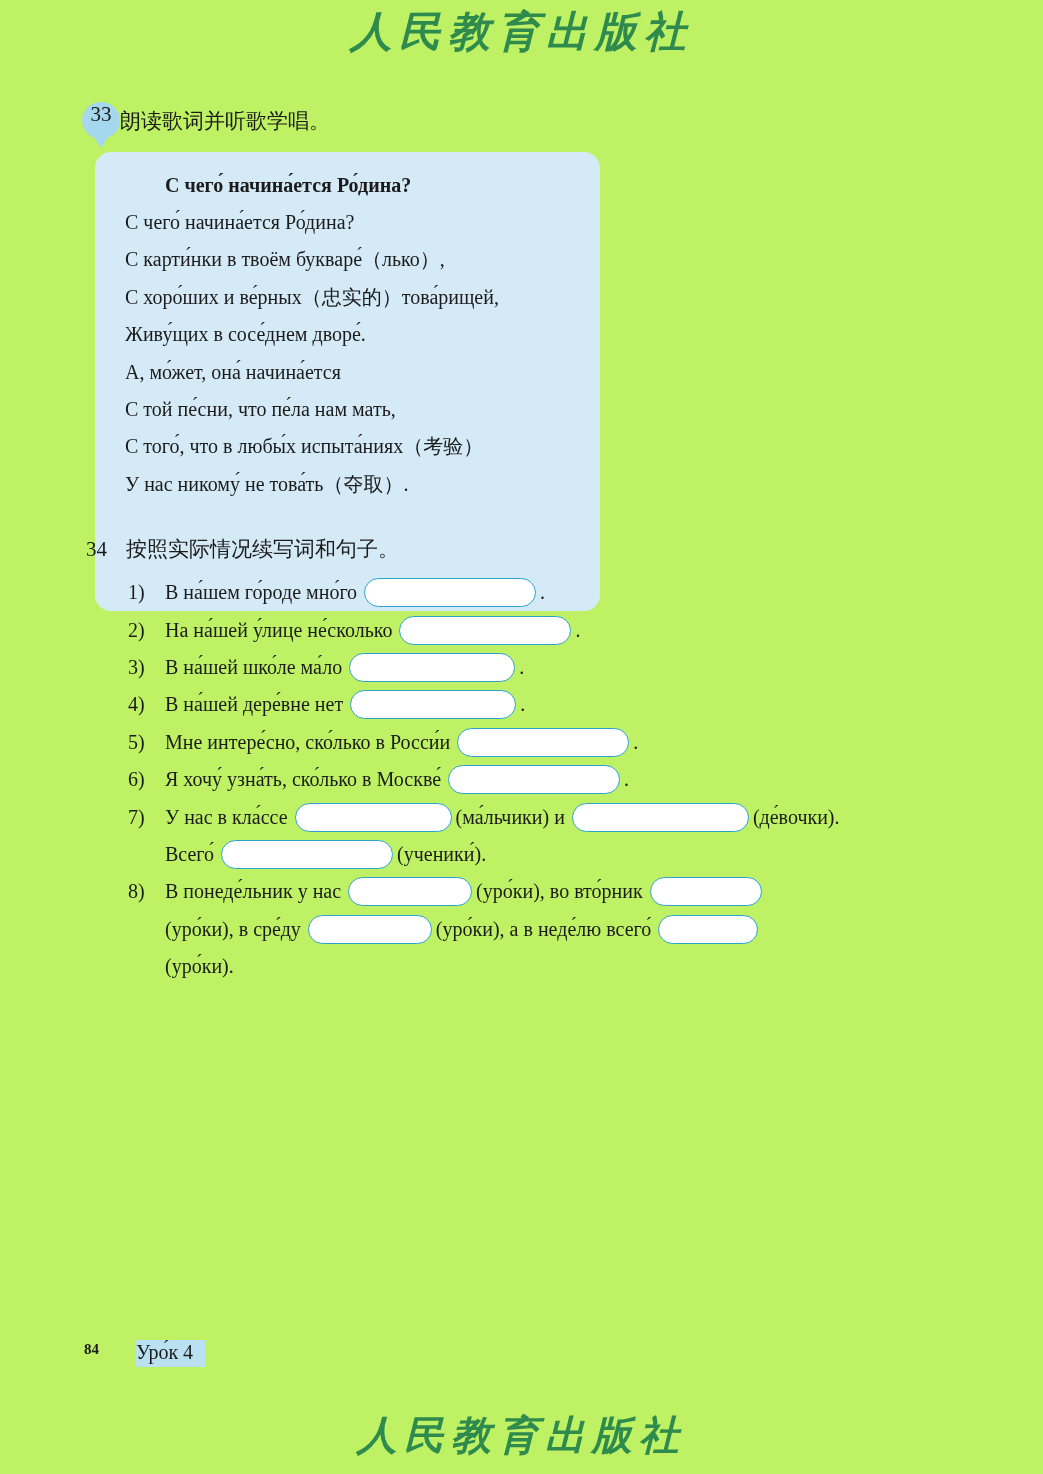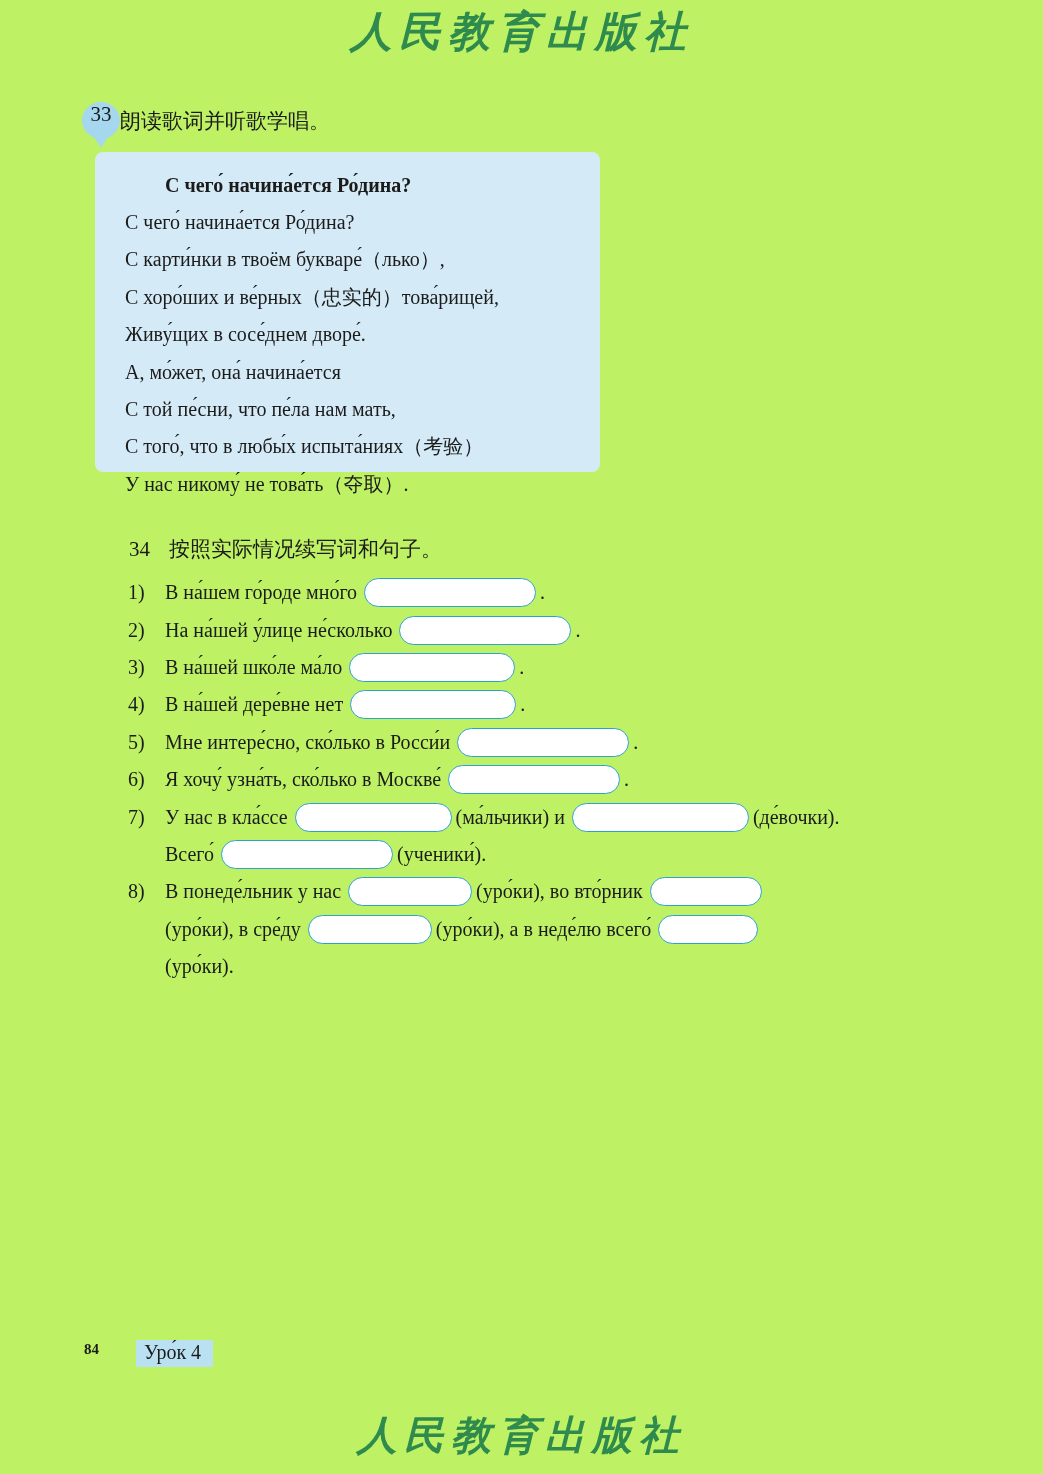--- a/index.html
+++ b/index.html
@@ -58,34 +58,34 @@
     border-right: 7px solid transparent;
     border-top: 11px solid #a5d7ef;
   }
   .ex-header .ex-title { }
 
   .song-box {
     position: absolute;
     left: 95px;
     top: 152px;
     width: 505px;
-    height: 320px;
+    height: 459px;
     background: #d5eaf7;
-    border-radius: 8px;
+    border-radius: 16px;
     padding: 14px 10px 0 30px;
     font-size: 20px;
   }
   .song-title {
     font-weight: bold;
     padding-left: 40px;
     line-height: 38px;
   }
   .song-line { line-height: 37.4px; }
 
-  .ex34-header { left: 86px; top: 535px; margin-left: 43px; }
+  .ex34-header { left: 86px; top: 535px; }
   .ex34-num { width: 40px; flex: none; }
 
   .items {
     position: absolute;
     left: 128px;
     top: 574px;
     width: 900px;
     font-size: 20px;
   }
   .item-row {
@@ -109,21 +109,21 @@
     left: 84px;
     top: 1341px;
     font-size: 15px;
     font-weight: bold;
   }
   .lesson-label {
     position: absolute;
     left: 136px;
     top: 1340px;
     background: #b9e1f2;
-    padding: 1px 12px 3px 8px;
+    padding: 1px 12px 3px 0;
     font-size: 20px;
   }
 </style>
 </head>
 <body>
 
 <div class="page">
 
   <div class="publisher-logo logo-top">人民教育出版社</div>
 

